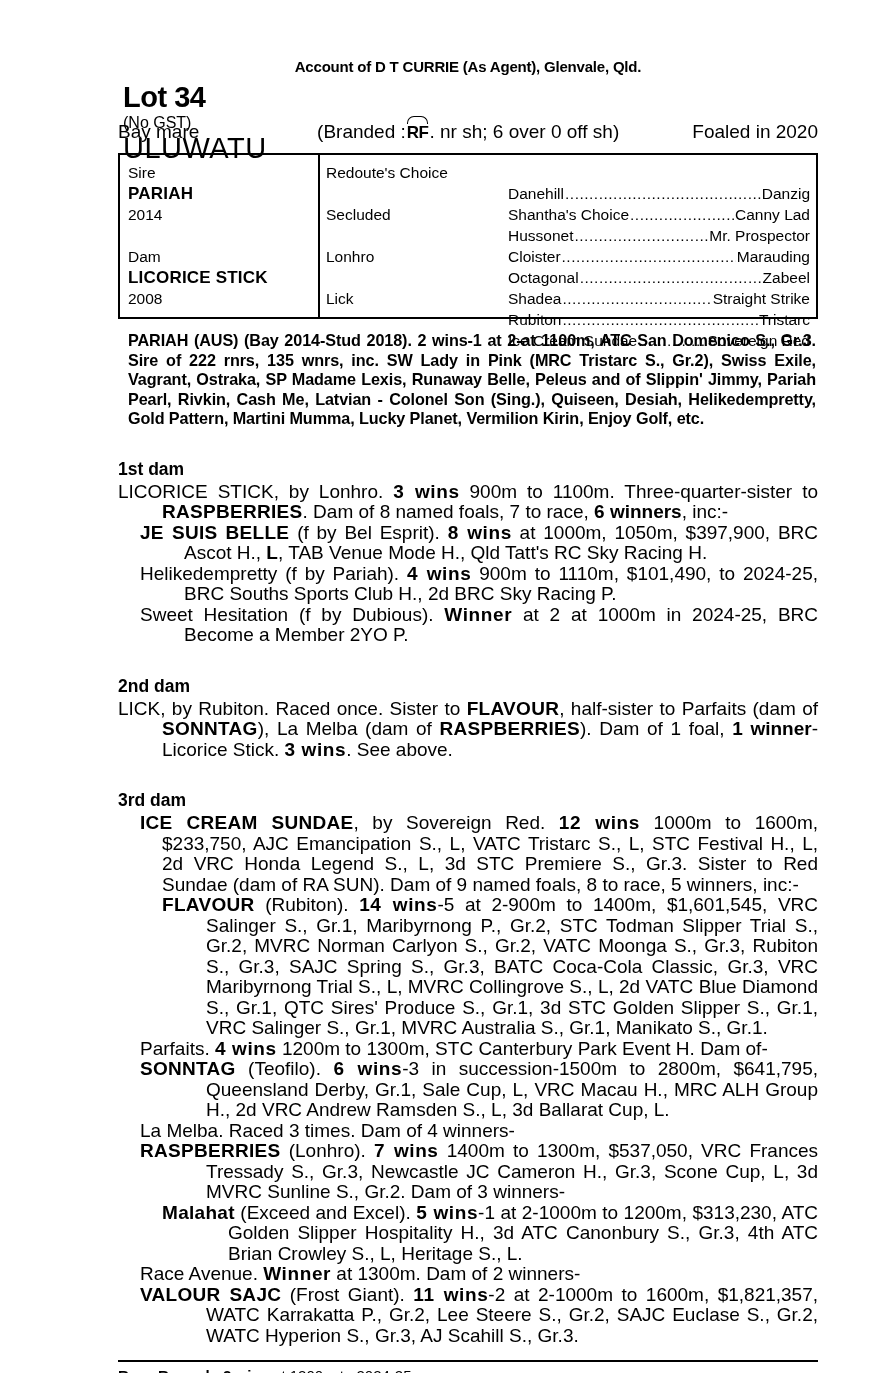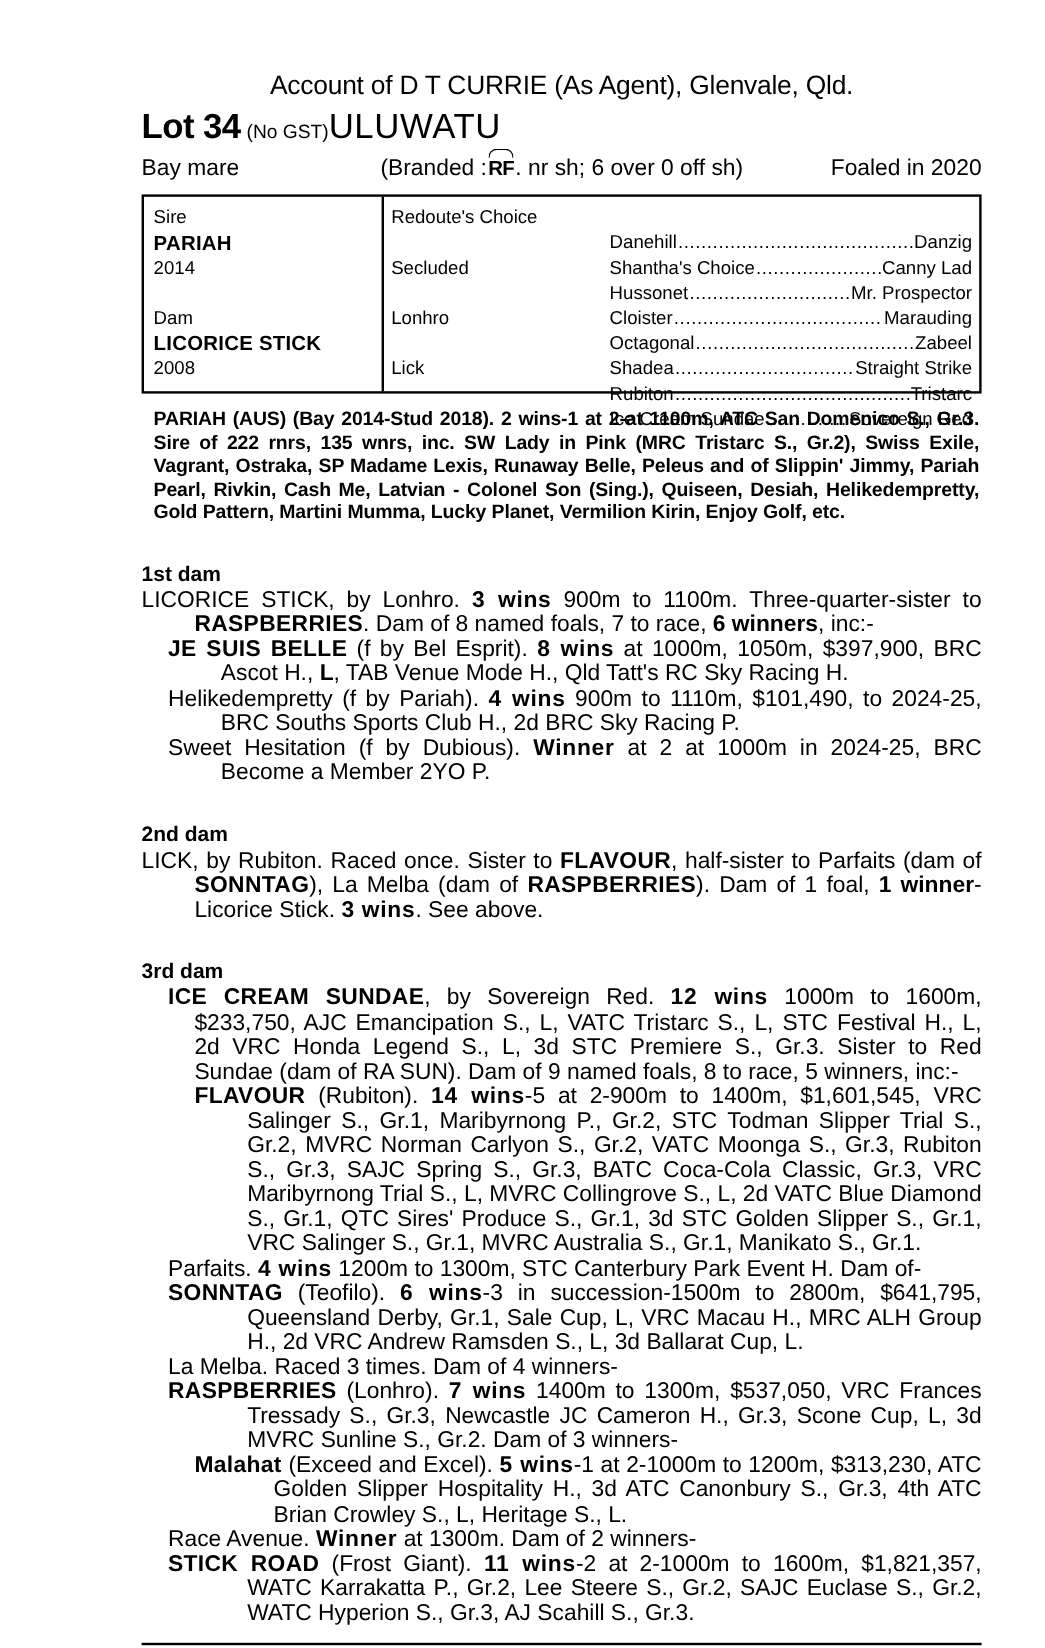--- a/index.html
+++ b/index.html
@@ -24,31 +24,32 @@
   .inner {
     position: absolute;
     left: 118px;
     top: 58px;
     width: 700px;
   }
 
   
   .account-line {
     text-align: center;
-    font-weight: normal;
-    font-size: 22px;
+    font-weight: bold;
+    font-size: 15px;
     letter-spacing: -0.2px;
     margin: 0 0 6px 0;
     white-space: nowrap;
   }
   .lot-row {
     display: flex;
     align-items: baseline;
     margin: 0 0 2px 0;
     height: 34px;
+    flex-direction: column;
   }
   .lot-no {
     font-size: 29px;
     font-weight: bold;
     letter-spacing: -0.5px;
   }
   .no-gst {
     font-size: 16px;
     font-weight: normal;
     margin-left: 5px;
@@ -356,21 +357,21 @@
     <span class="wins">5 wins</span><span>-1 at 2-1000m to 1200m, $313,230, ATC Golden Slipper Hospitality H., 3d ATC Canonbury S., Gr.3, 4th ATC Brian Crowley S., L, Heritage S., L.</span>
   </div>
 
   <div class="blk hang3">
     <span>Race Avenue.</span>
     <span class="wins">Winner</span>
     <span>at 1300m. Dam of 2 winners-</span>
   </div>
 
   <div class="blk hang6">
-    <span class="nm">STICK ROAD</span>
+    <span class="nm">VALOUR SAJC</span>
     <span>(Frost Giant).</span>
     <span class="wins">11 wins</span><span>-2 at 2-1000m to 1600m, $1,821,357, WATC Karrakatta P., Gr.2, Lee Steere S., Gr.2, SAJC Euclase S., Gr.2, WATC Hyperion S., Gr.3, AJ Scahill S., Gr.3.</span>
   </div>
 
   <div class="rr-rule"></div>
   <div class="rr">
     <span class="rr-label">Race Record : 2 wins</span>
     <span>at 1200m to 2024-25.</span>
   </div>
 

